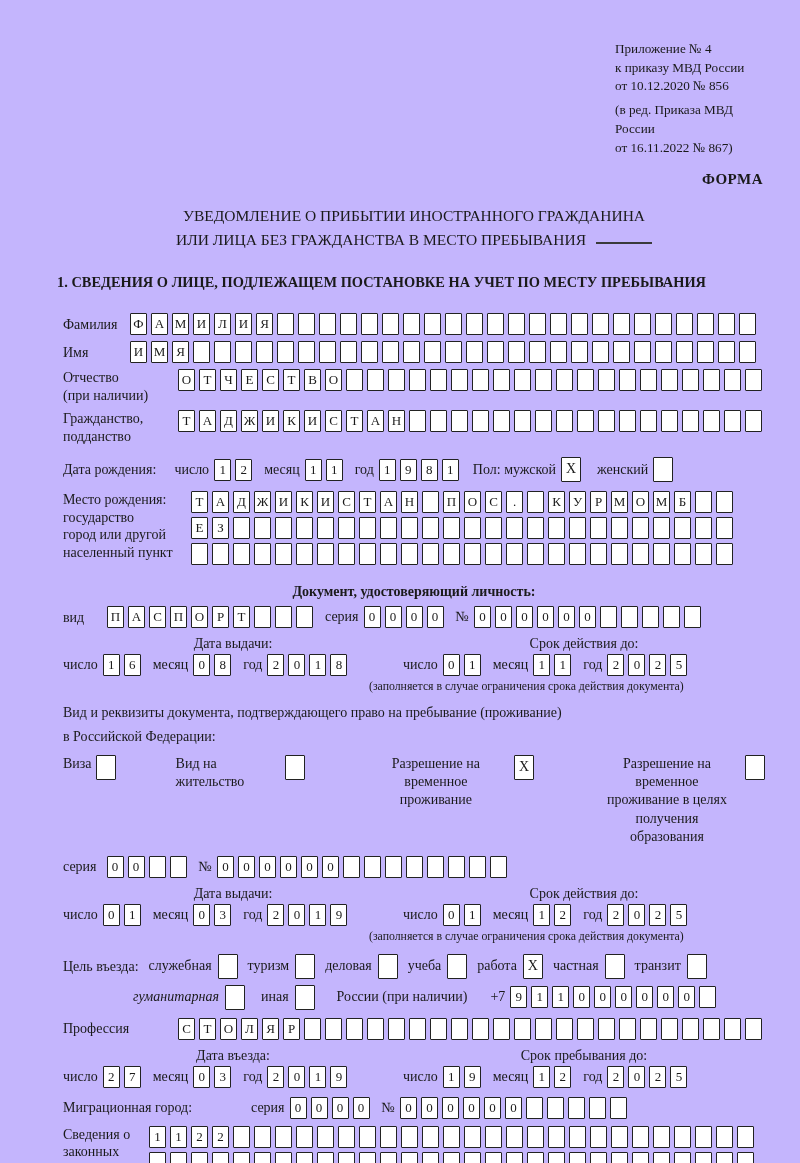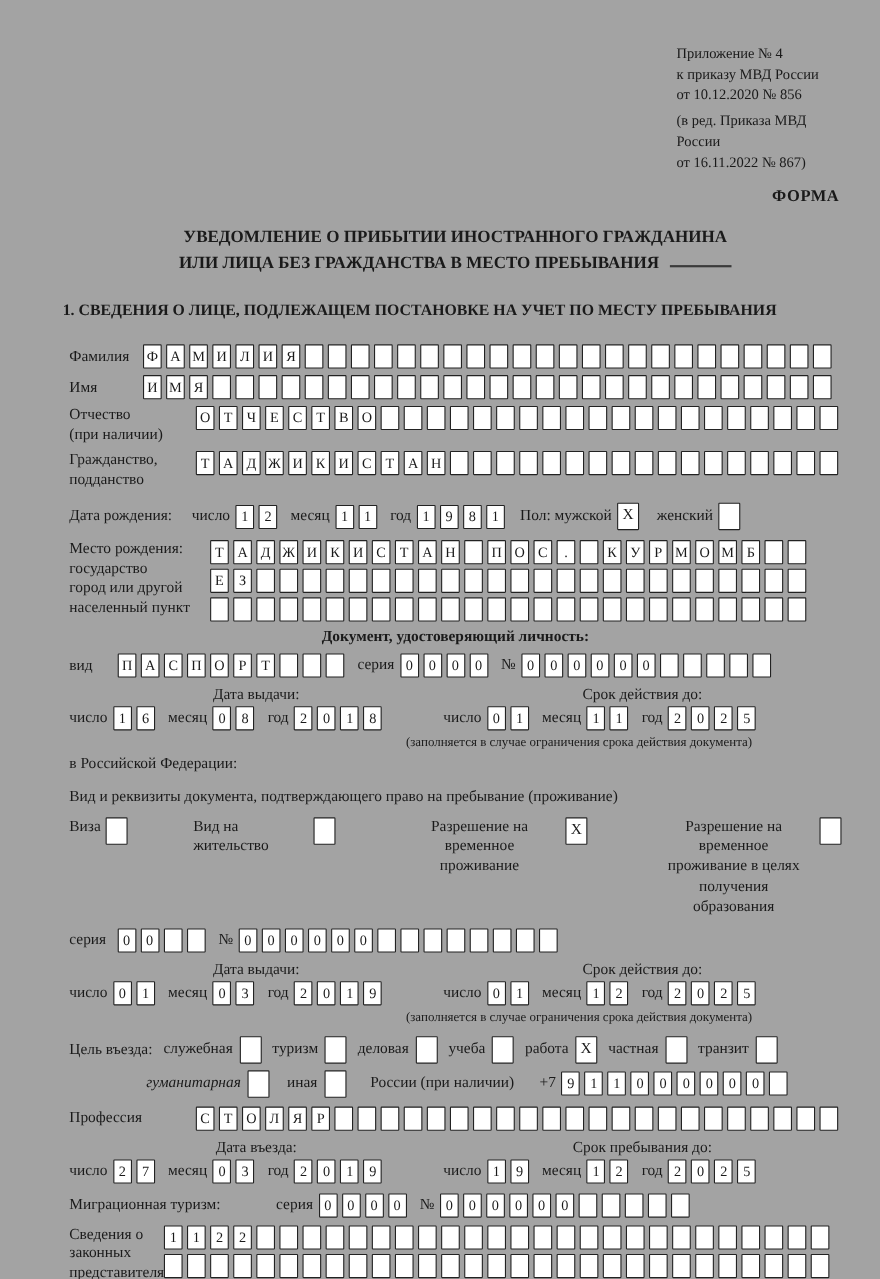--- a/index.html
+++ b/index.html
@@ -1,27 +1,27 @@
 <!DOCTYPE html>
 <html><head>
 <meta charset="utf-8">
 <style>
   * { box-sizing: border-box; margin: 0; padding: 0; }
   html,body { background:#ffffff; }
   .page {
-    width: 800px; height: 1163px; background:#a3a3a3; color:#1a1a1a;
+    width: 800px; height: 1163px; background:#c4b5fd; color:#1a1a1a;
     font-family: "Liberation Serif", "DejaVu Serif", serif;
     font-size: 14px; padding: 40px 35px 10px 63px; overflow: hidden; position: relative;
   }
   
   .hdr { margin-left: 552px; font-size: 13.2px; line-height: 1.42; }
   .hdr .hdr2 { margin-top: 5px; }
   .forma { text-align: right; margin-right: 2px; font-weight: bold; font-size: 15px; margin-top: 14px; letter-spacing: .5px; }
   
-  .title { text-align: center; font-weight: bold; font-size: 15.5px; line-height: 1.55; margin-top: 16px; }
+  .title { text-align: center; font-weight: normal; font-size: 15.5px; line-height: 1.55; margin-top: 16px; }
   .blank { display:inline-block; width: 56px; height: 0; border-bottom: 2.4px solid #3a3a3a; margin-left: 10px; vertical-align: 1px; }
   .sec-head { font-weight: bold; font-size: 14.4px; margin-top: 22px; margin-left: -6px; white-space: nowrap; }
   
   .row { display: flex; align-items: center; margin-top: 6px; }
   .row.top { align-items: flex-start; }
   .lbl { flex: 0 0 auto; line-height: 1.25; }
   .w67 { width: 67px; } .w115 { width: 115px; } .w128 { width: 128px; }
   .w44 { width: 44px; } .w82 { width: 86px; } .w142 { width: 148px; }
   .sub { margin: 0 5px 0 12px; white-space: nowrap; }
   .sub.first { margin-left: 0; }
@@ -46,21 +46,21 @@
   
   .cbrow { display: flex; align-items: flex-start; margin-top: 8px; gap: 42px; }
   .cbitem { display: flex; align-items: flex-start; }
   .cbl { line-height: 1.3; }
   .cbl.center { text-align: center; }
   .cbitem .cells { margin-left: 9px; margin-top: 0; }
   .cbpair { display: flex; align-items: center; margin-left: 10px; }
   .cbpair:first-of-type { margin-left: 6px; font-style: italic; }
   .cbpair .cells { margin-left: 6px; }
   .indent70 { margin-left: 70px; }
-  .doc-head { text-align: center; font-weight: bold; margin-top: 7px; font-size: 14px; }
+  .doc-head { text-align: center; font-weight: bold; margin-top: 19px; font-size: 14px; }
   .repnote { font-size: 12px; text-align: center; margin-top: 5px; white-space: nowrap; }
 </style>
 </head>
 <body>
 
 <div class="page">
 
   <div class="hdr">
     <div>Приложение № 4</div>
     <div>к приказу МВД России</div>
@@ -419,22 +419,22 @@
             <span class="cell">2</span>
             <span class="cell">0</span>
             <span class="cell">2</span>
             <span class="cell">5</span>
           </span>
       </div>
       <div class="datenote">(заполняется в случае ограничения срока действия документа)</div>
     </div>
   </div>
 
+  <div class="plain">Вид и реквизиты документа, подтверждающего право на пребывание (проживание)</div>
   <div class="plain" style="margin-top:3px">в Российской Федерации:</div>
-  <div class="plain">Вид и реквизиты документа, подтверждающего право на пребывание (проживание)</div>
 
   <div class="cbrow">
     <span class="cbitem">
       <span class="cbl">Виза</span>
       <span class="cells" style="margin-left:4px">
           <span class="cell big"></span>
         </span>
     </span>
     <span class="cbitem" style="margin-left:18px">
       <span class="cbl">Вид на жительство</span>
@@ -681,21 +681,21 @@
             <span class="cell">2</span>
             <span class="cell">0</span>
             <span class="cell">2</span>
             <span class="cell">5</span>
           </span>
       </div>
     </div>
   </div>
 
   <div class="row" style="margin-top:9px">
-    <span class="lbl w142">Миграционная туризм:</span>
+    <span class="lbl w142">Миграционная город:</span>
     <span class="sub" style="margin-left:40px">серия</span>
     <span class="cells">
         <span class="cell">0</span>
         <span class="cell">0</span>
         <span class="cell">0</span>
         <span class="cell">0</span>
       </span>
     <span class="sub">№</span>
     <span class="cells">
         <span class="cell">0</span>

